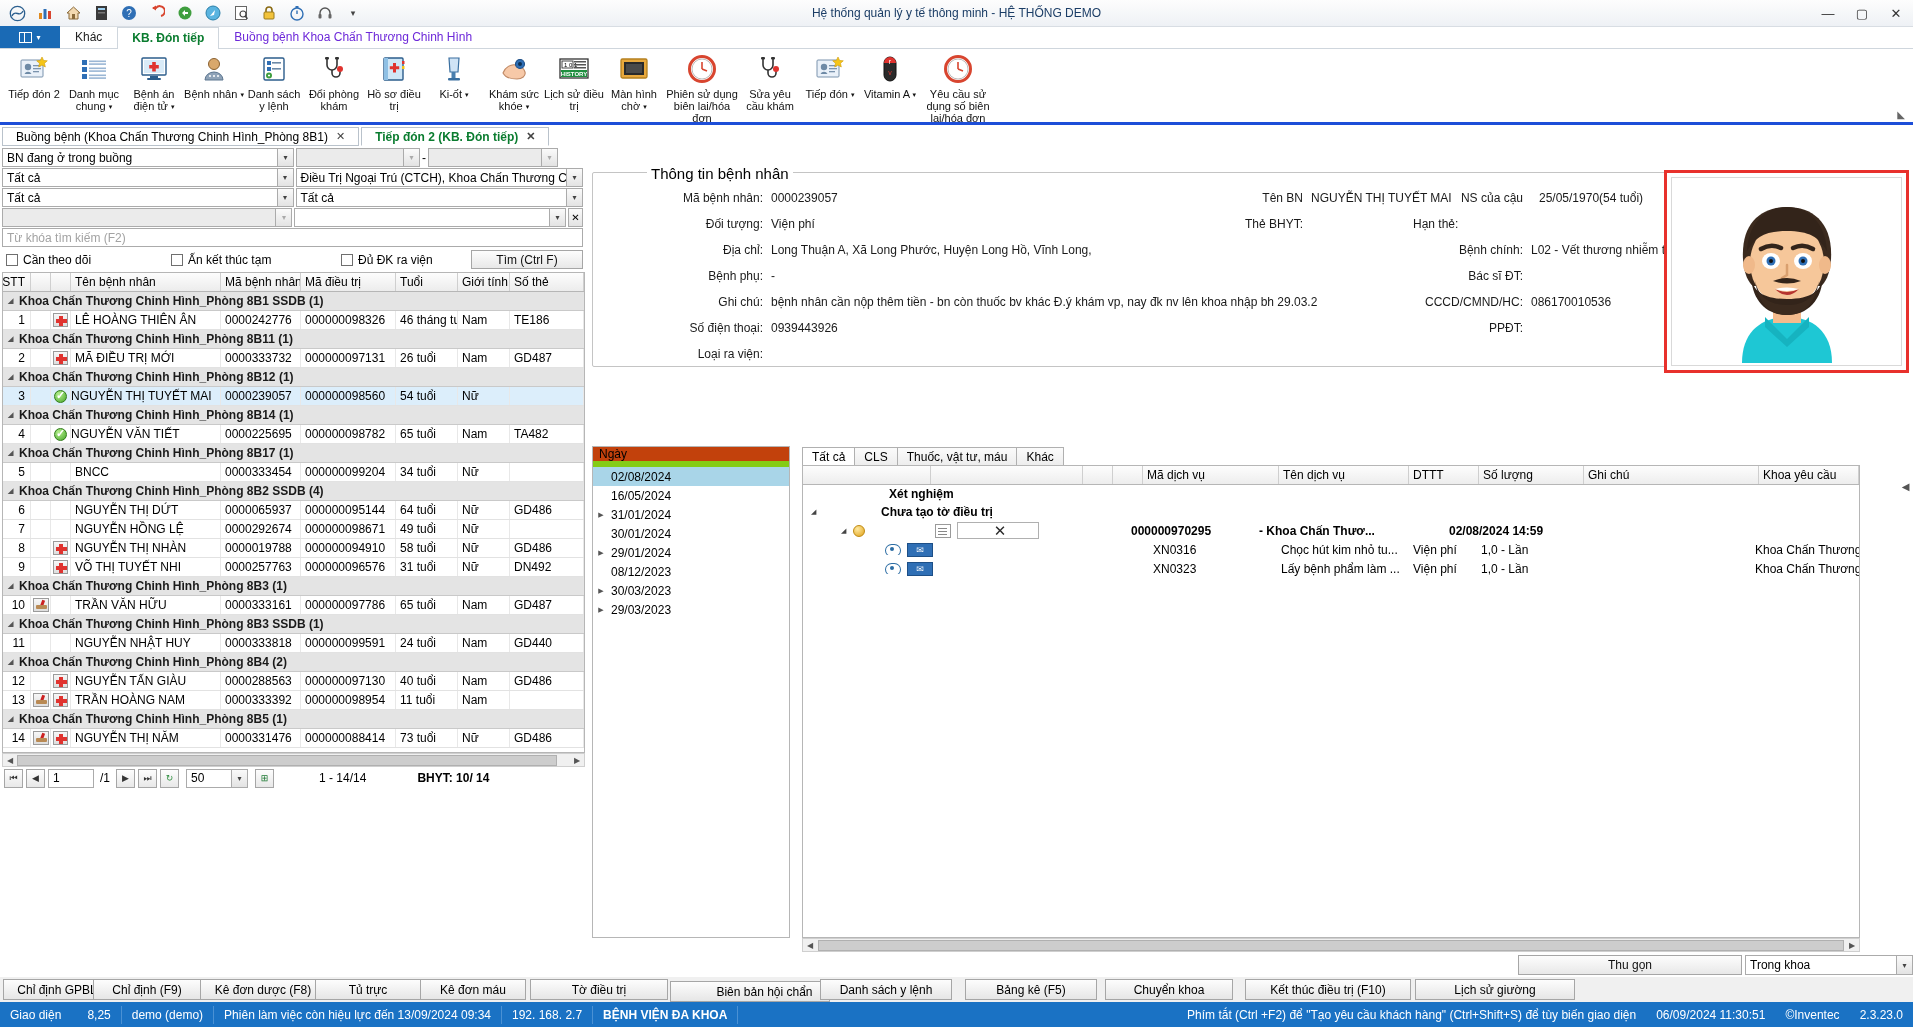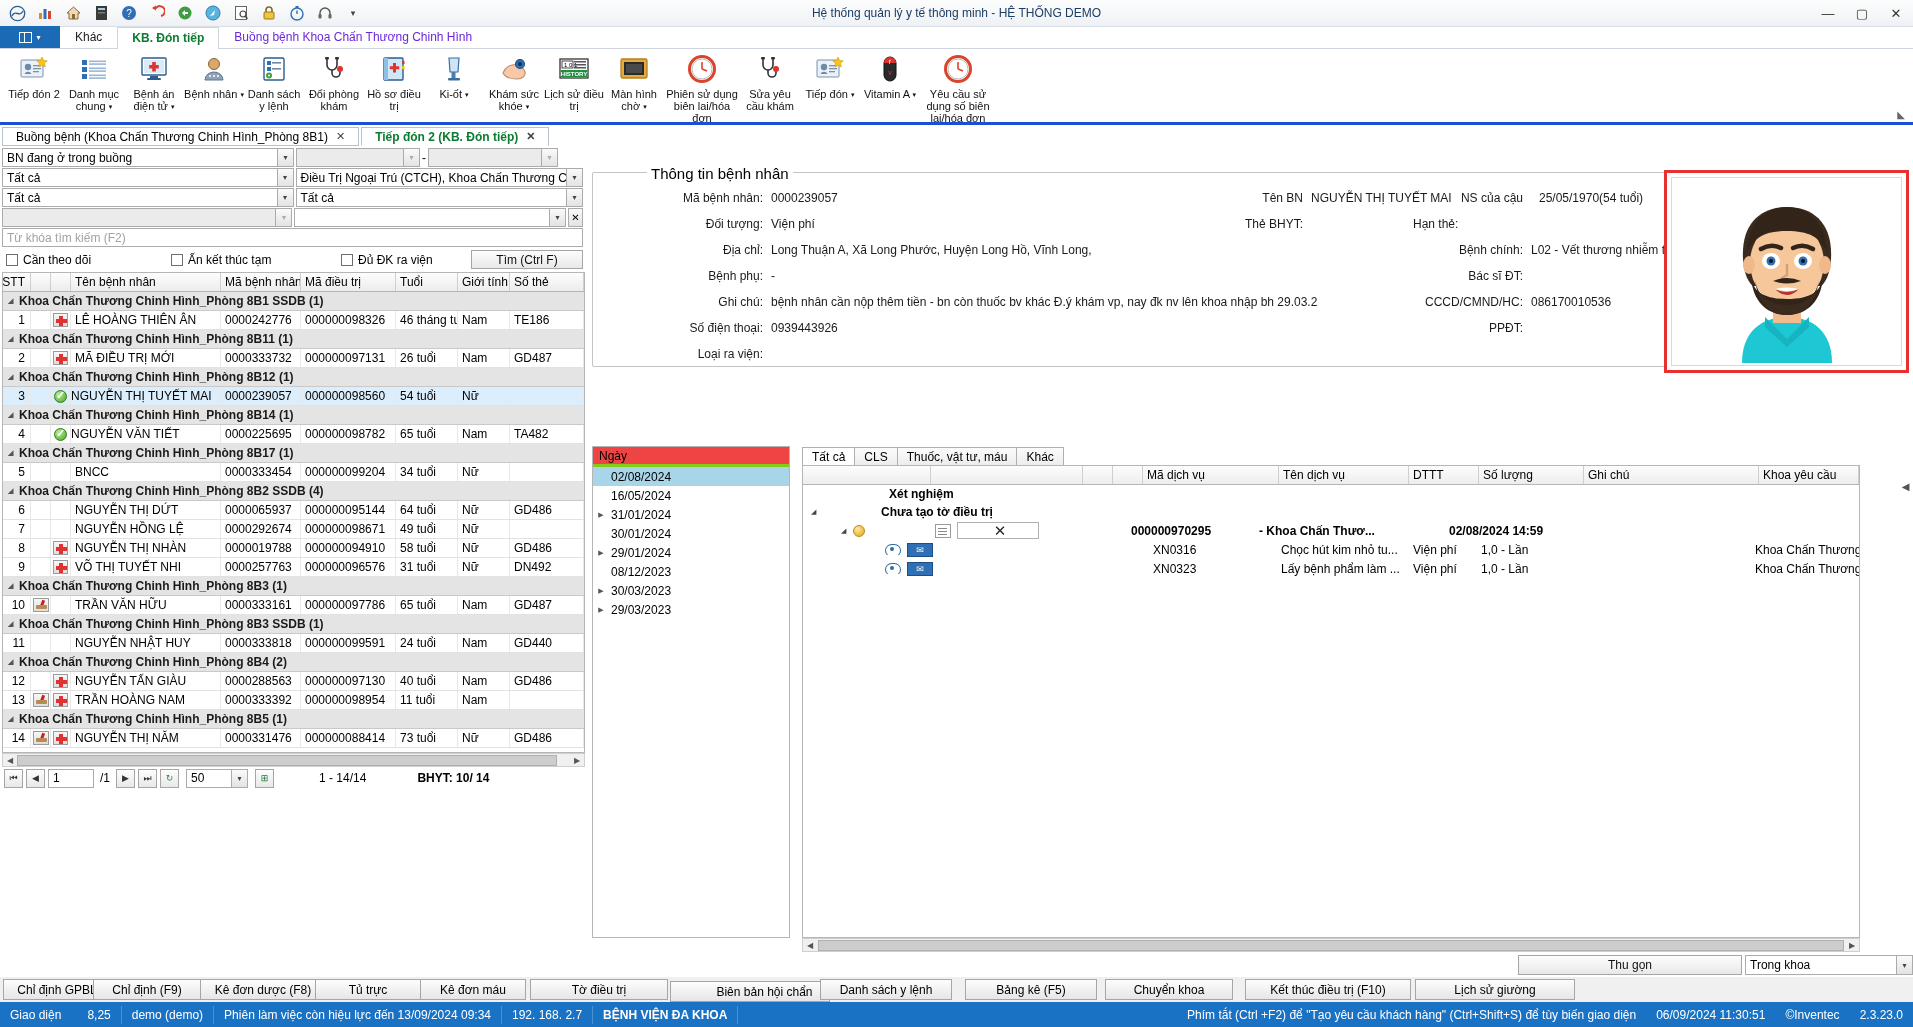--- a/index.html
+++ b/index.html
@@ -227,21 +227,21 @@
   .photo-inner { width: 100%; height: 100%; border: 1px solid #d9d9d9; background: #fff;
       display:flex; align-items:center; justify-content:center; }
   .collapse-arrow {
     position: absolute; left: 1900px; top: 466px; width: 11px; height: 40px;
     font-size: 10px; color: #555; display:flex; align-items:center; justify-content:center; cursor:pointer;
   }
 
   
   .datebox { position: absolute; left: 592px; top: 446px; width: 198px; height: 492px;
       border: 1px solid #b6b6b6; background: #fff; }
-  .datebox .dhead { height: 20px; background: #ef4444; border-bottom: 3px solid #84cc16;
+  .datebox .dhead { height: 20px; background: #c2410c; border-bottom: 6px solid #84cc16;
       font-size:12px; display:flex; align-items:center; padding-left:6px; }
   .daterow { height: 19px; display: flex; align-items: center; font-size: 12px; cursor: pointer; }
   .daterow .exp { width: 16px; text-align: center; font-size: 7px; color: #555; }
   .daterow .dtxt { padding-left: 2px; }
   .daterow.sel { background: #a9d5e8; }
 
   
   .svctabs { position: absolute; left: 802px; top: 446px; width: 1058px; height: 20px;
       display: flex; align-items: flex-end; }
   .stab {

